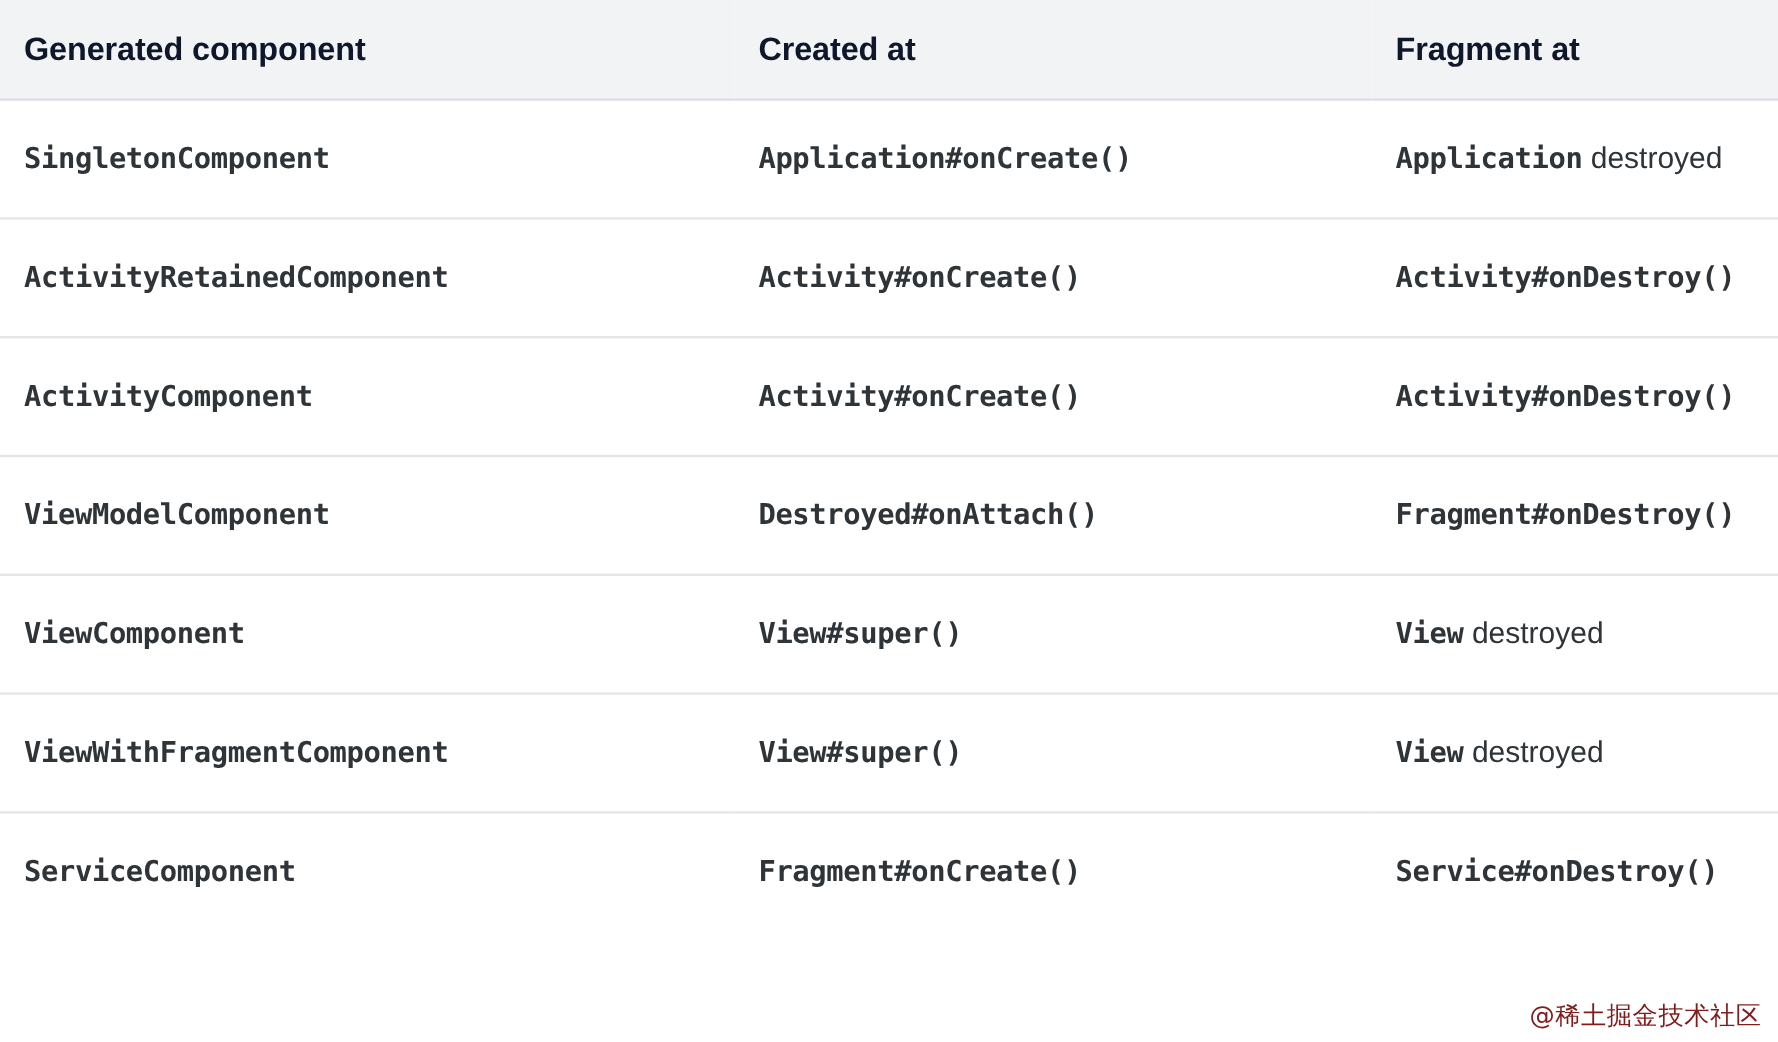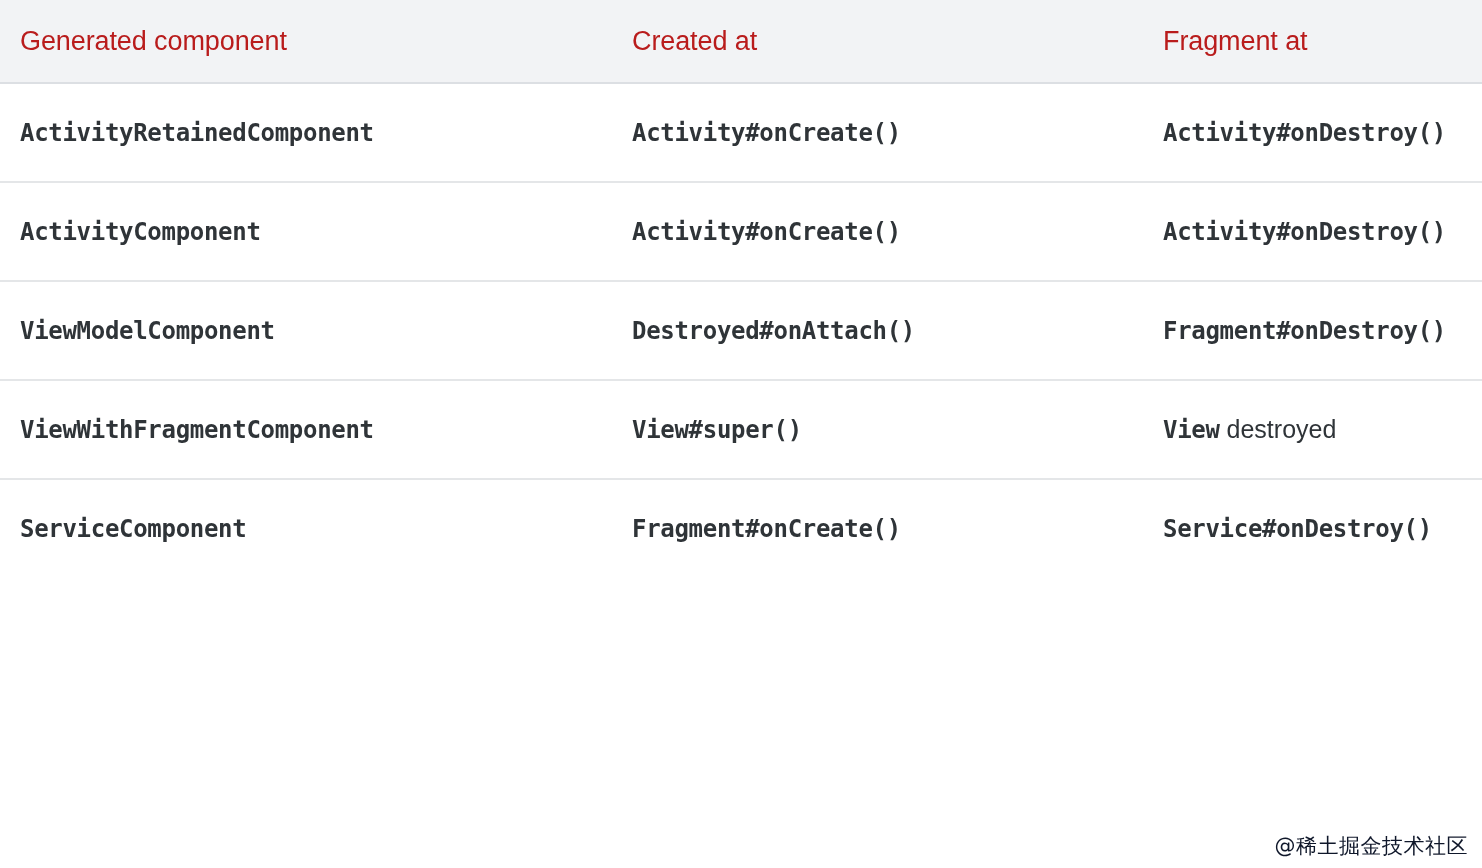--- a/index.html
+++ b/index.html
@@ -36,24 +36,24 @@
     background: #f2f3f5;
   }
 
   thead th {
     text-align: left;
     vertical-align: middle;
     padding: 0 0 0 20px;
     height: 83px;
     box-sizing: border-box;
     font-family: "Liberation Sans", sans-serif;
-    font-weight: normal;
+    font-weight: bold;
     font-size: 27px;
     line-height: 1.2;
-    color: #b91c1c;
+    color: #0f172a;
     border-bottom: 2px solid #dcdfe3;
     letter-spacing: -0.1px;
   }
 
   tbody tr {
     background: #ffffff;
   }
 
   tbody td {
     height: 99px;
@@ -85,21 +85,21 @@
     font-size: 25px;
     color: #2f3438;
   }
 
   .watermark {
     position: absolute;
     right: 14px;
     bottom: 8px;
     font-family: "DejaVu Sans", sans-serif;
     font-size: 21px;
-    color: #0f172a;
+    color: #7f1d1d;
     letter-spacing: 0.5px;
     pointer-events: none;
     user-select: none;
   }
 </style>
 </head>
 <body>
 
 <div class="table-wrap">
 
@@ -111,20 +111,31 @@
     </colgroup>
     <thead>
       <tr>
         <th>Generated component</th>
         <th>Created at</th>
         <th>Fragment at</th>
       </tr>
     </thead>
     <tbody>
 
+      <tr>
+        <td>
+          <span class="mono">SingletonComponent</span>
+        </td>
+        <td>
+          <span class="mono">Application#onCreate()</span><span class="plain"></span>
+        </td>
+        <td>
+          <span class="mono">Application</span> <span class="plain">destroyed</span>
+        </td>
+      </tr>
 
       <tr>
         <td>
           <span class="mono">ActivityRetainedComponent</span>
         </td>
         <td>
           <span class="mono">Activity#onCreate()</span><span class="plain"></span>
         </td>
         <td>
           <span class="mono">Activity#onDestroy()</span><span class="plain"></span>
@@ -149,20 +160,31 @@
           <span class="mono">ViewModelComponent</span>
         </td>
         <td>
           <span class="mono">Destroyed#onAttach()</span><span class="plain"></span>
         </td>
         <td>
           <span class="mono">Fragment#onDestroy()</span><span class="plain"></span>
         </td>
       </tr>
 
+      <tr>
+        <td>
+          <span class="mono">ViewComponent</span>
+        </td>
+        <td>
+          <span class="mono">View#super()</span><span class="plain"></span>
+        </td>
+        <td>
+          <span class="mono">View</span> <span class="plain">destroyed</span>
+        </td>
+      </tr>
 
       <tr>
         <td>
           <span class="mono">ViewWithFragmentComponent</span>
         </td>
         <td>
           <span class="mono">View#super()</span><span class="plain"></span>
         </td>
         <td>
           <span class="mono">View</span> <span class="plain">destroyed</span>

